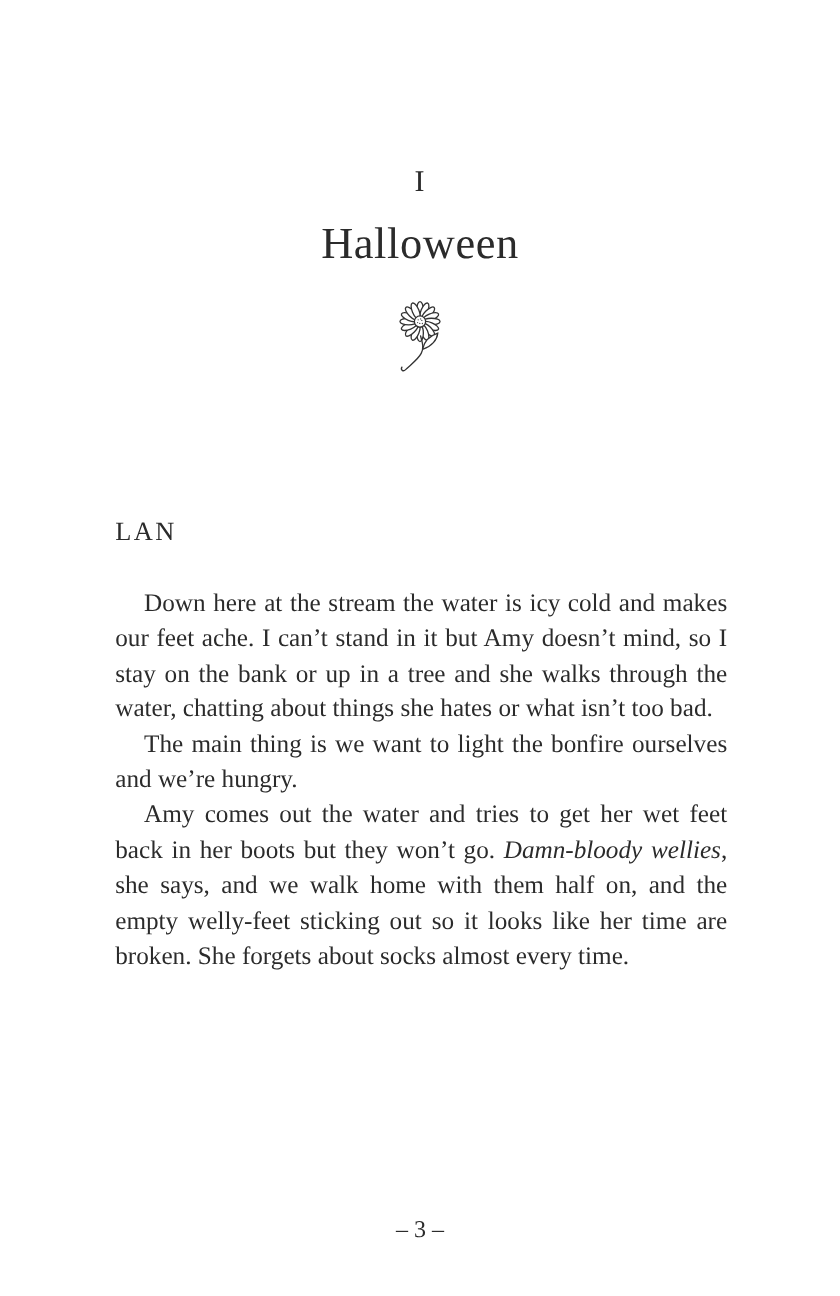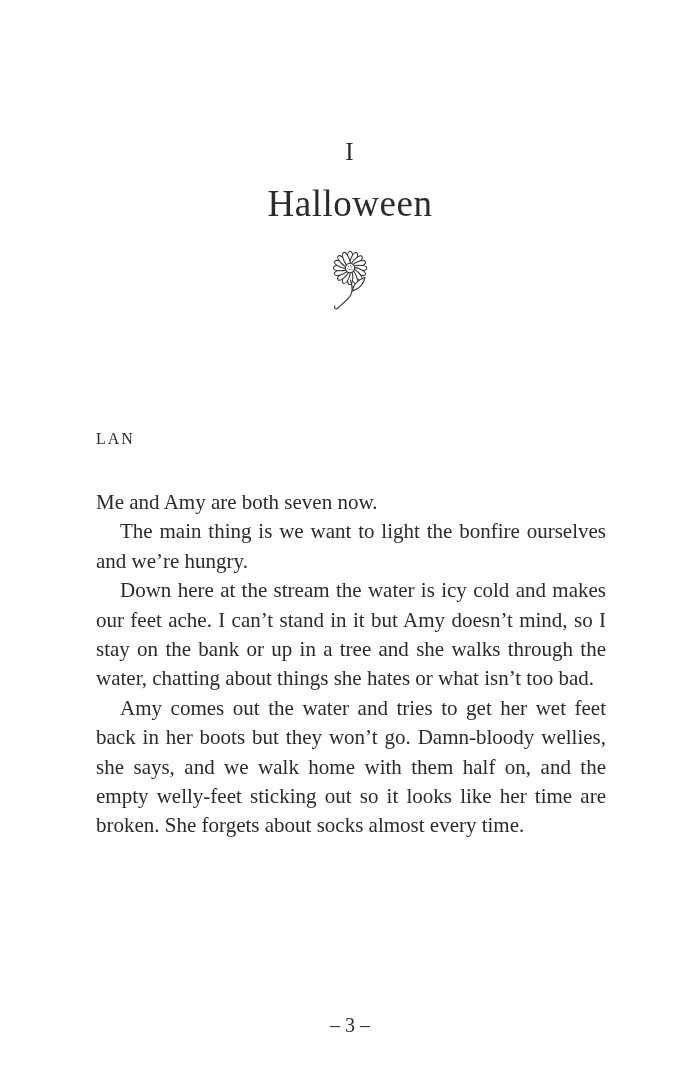--- a/index.html
+++ b/index.html
@@ -41,41 +41,42 @@
     top: 249px;
     left: 0;
     width: 100%;
     display: flex;
     justify-content: center;
   }
   .section-header {
     position: absolute;
     top: 430px;
     left: 96px;
-    font-size: 16px;
+    font-size: 22px;
     letter-spacing: 2px;
   }
   .body-text {
     position: absolute;
     top: 488px;
     left: 96px;
     width: 510px;
     font-size: 21px;
     line-height: 29.4px;
     text-align: justify;
     text-justify: inter-word;
   }
   .para {
     margin: 0;
     padding: 0;
   }
   .para.indent {
     text-indent: 24px;
   }
   .italic {
+    font-style: italic;
   }
   .page-number {
     position: absolute;
     top: 1014px;
     left: 0;
     width: 100%;
     text-align: center;
     font-size: 20px;
   }
 </style>
@@ -152,21 +153,20 @@
         </g>
         <path fill="none" d="M30.5 31 C32 36.5 33.5 40.5 31 45.5 C28.5 50.5 21.5 55.5 18 59 C16 61 13.6 59.4 14.9 56.9"></path>
         <path d="M32.3 41.5 C33.8 35 38.3 30.8 44.8 28.6 C44.3 34.2 39.6 39.8 32.6 41.9 Z"></path>
       </svg>
     </span>
   </div>
 
   <div class="section-header">LAN</div>
 
   <div class="body-text">
-      <p class="para"><span>Me and Amy are both seven now.</span></p>
+      <p class="para indent"><span>Down here at the stream the water is icy cold and makes our feet ache. I can’t stand in it but Amy doesn’t mind, so I stay on the bank or up in a tree and she walks through the water, chatting about things she hates or what isn’t too bad.</span></p>
       <p class="para indent"><span>The main thing is we want to light the bonfire ourselves and we’re hungry.</span></p>
-      <p class="para indent"><span>Down here at the stream the water is icy cold and makes our feet ache. I can’t stand in it but Amy doesn’t mind, so I stay on the bank or up in a tree and she walks through the water, chatting about things she hates or what isn’t too bad.</span></p>
       <p class="para indent"><span>Amy comes out the water and tries to get her wet feet back in her boots but they won’t go. </span><span class="italic">Damn-bloody wellies</span><span>, she says, and we walk home with them half on, and the empty welly-feet sticking out so it looks like her time are broken. She forgets about socks almost every time.</span></p>
     </div>
 
   <div class="page-number">– 3 –</div>
 
 </div>
 
 </body></html>

